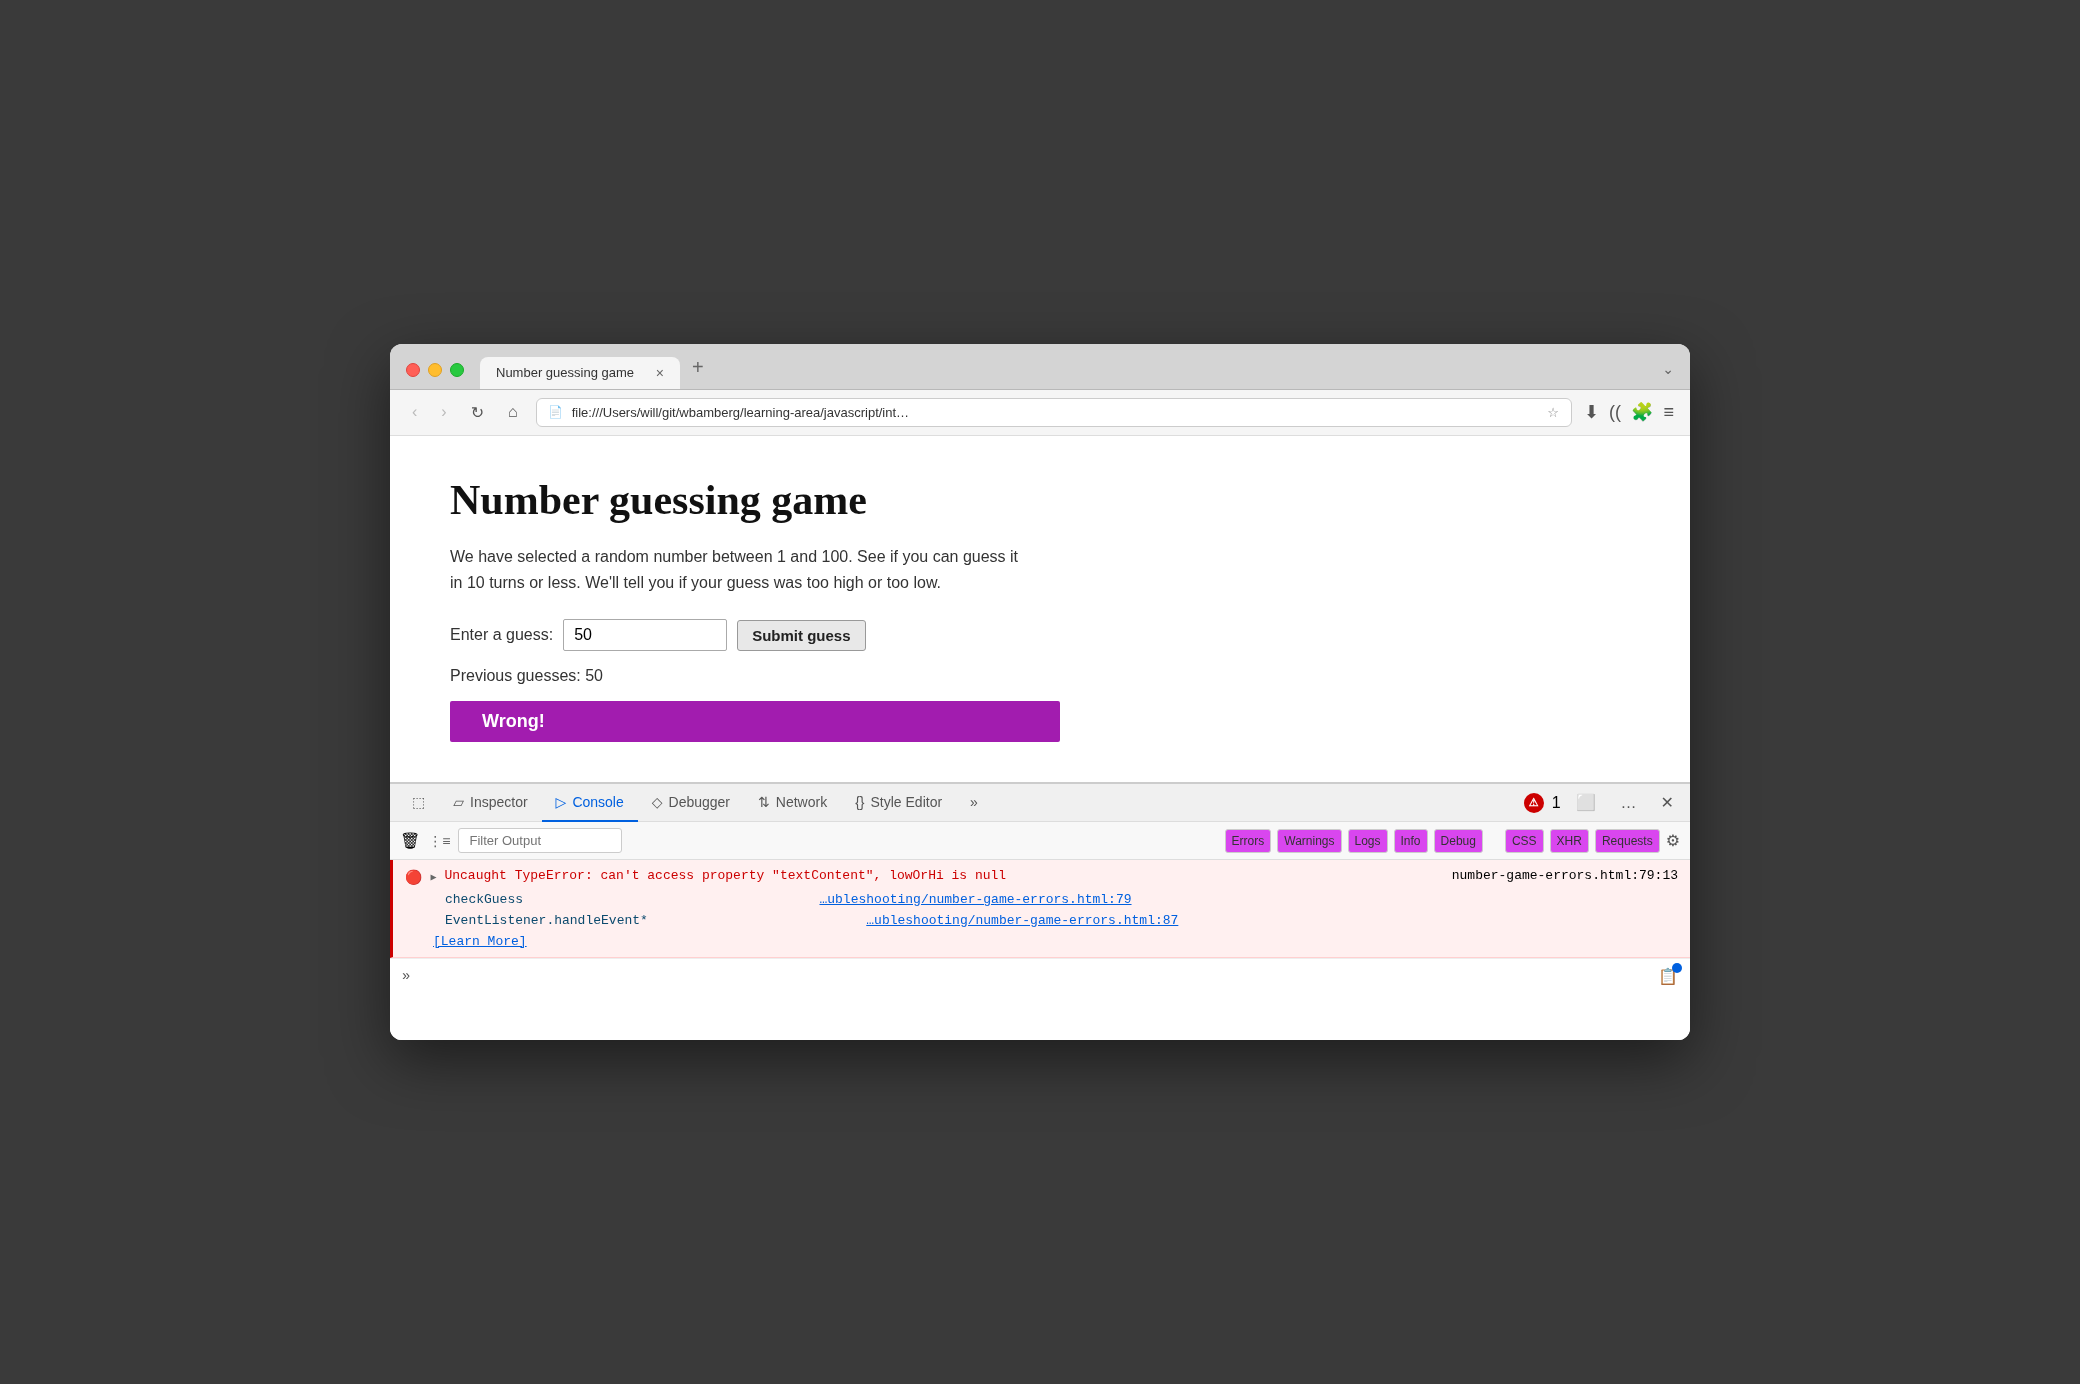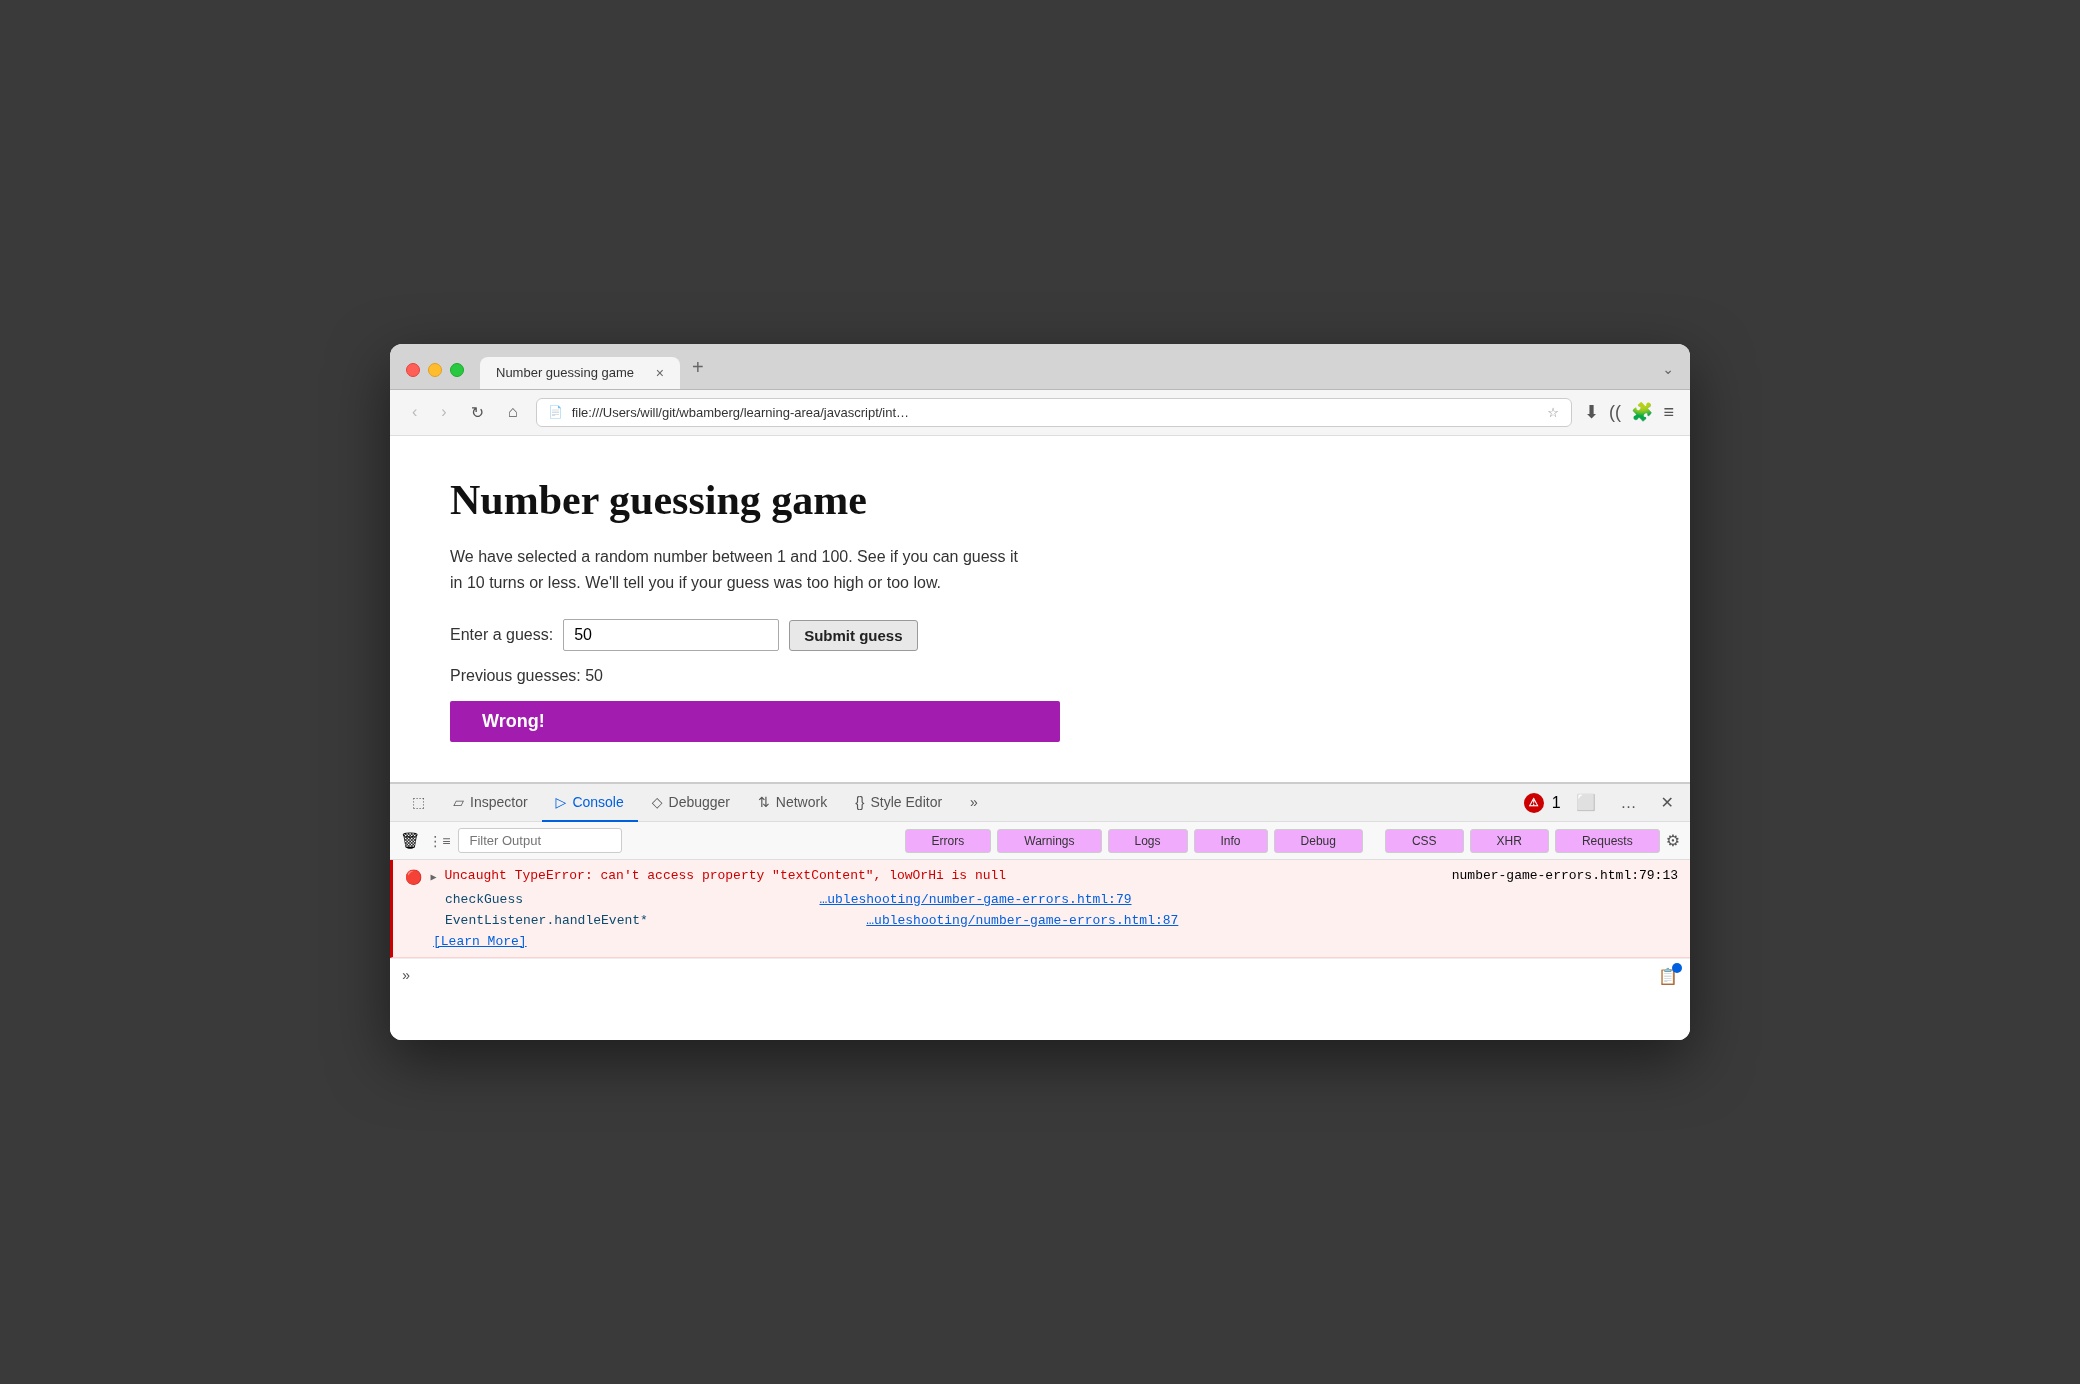--- a/index.html
+++ b/index.html
@@ -163,21 +163,21 @@
 
     .guess-label {
       font-size: 16px;
       color: #333;
     }
 
     .guess-input {
       border: 1px solid #aaa;
       padding: 6px 10px;
       font-size: 16px;
-      width: 216px;
+      width: 164px;
       border-radius: 2px;
     }
 
     .submit-btn {
       background: #e8e8e8;
       border: 1px solid #999;
       padding: 6px 14px;
       font-size: 15px;
       cursor: pointer;
       border-radius: 3px;
@@ -285,24 +285,24 @@
       background: white;
       border: 1px solid #ccc;
       border-radius: 3px;
       padding: 4px 10px;
       font-size: 13px;
       width: 164px;
       color: #888;
     }
 
     .filter-btn {
-      background: #f0abfc;
+      background: #d946ef;
       border: 1px solid #ccc;
       border-radius: 3px;
-      padding: 4px 26px;
+      padding: 4px 6px;
       font-size: 12px;
       cursor: pointer;
       color: #333;
     }
 
     .console-right-btns {
       margin-left: auto;
       display: flex;
       gap: 6px;
       align-items: center;

